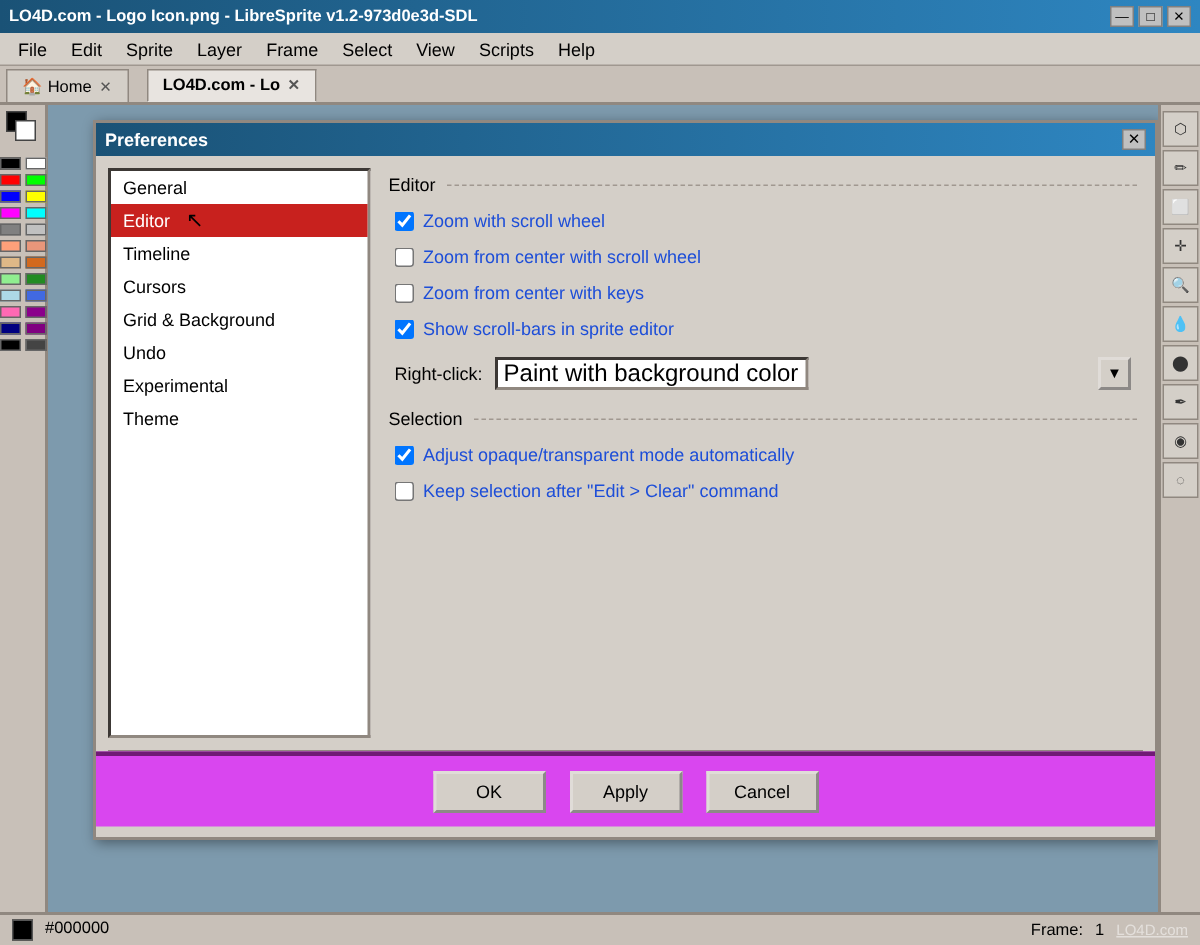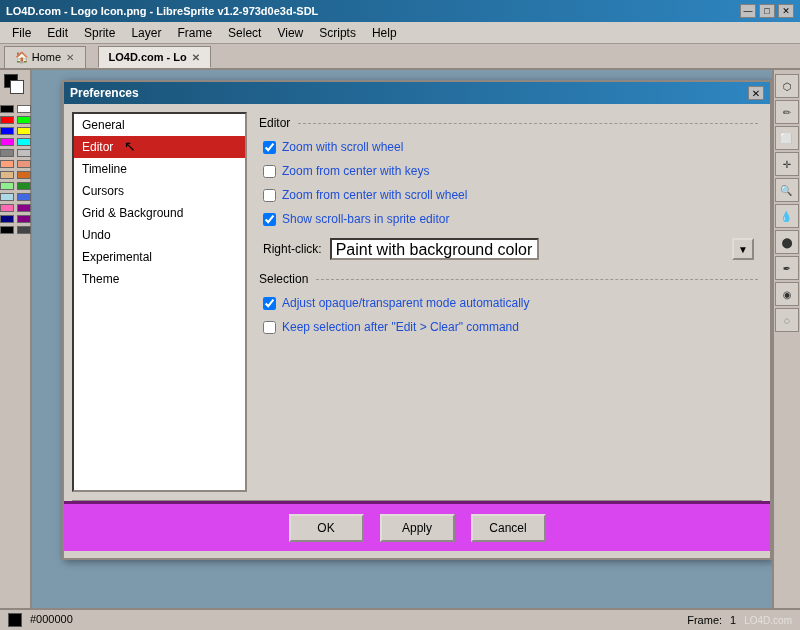--- a/index.html
+++ b/index.html
@@ -354,20 +354,21 @@
     }
     .status-right {
       display: flex;
       align-items: center;
       gap: 8px;
     }
     .watermark {
       opacity: 0.5;
       font-size: 10px;
       color: #fff;
+      text-decoration: underline;
     }
 
     
     .cursor-shown {
       position: relative;
     }
     .cursor-shown::after {
       content: '↖';
       position: absolute;
       left: 50px;
@@ -502,27 +503,27 @@
                 <span>Editor</span>
                 <div class="section-dash-line"></div>
               </div>
 
               <div class="checkbox-row">
                 <input type="checkbox" class="checkbox-input" id="zoom_scroll" checked="" style="">
                 <label class="checkbox-label" for="zoom_scroll">Zoom with scroll wheel</label>
               </div>
 
               <div class="checkbox-row">
+                <input type="checkbox" class="checkbox-input" id="zoom_center_scroll" style="">
+                <label class="checkbox-label" for="zoom_center_scroll">Zoom from center with scroll wheel</label>
+              </div>
+
+              <div class="checkbox-row">
                 <input type="checkbox" class="checkbox-input" id="zoom_center_keys" style="">
                 <label class="checkbox-label" for="zoom_center_keys">Zoom from center with keys</label>
-              </div>
-
-              <div class="checkbox-row">
-                <input type="checkbox" class="checkbox-input" id="zoom_center_scroll" style="">
-                <label class="checkbox-label" for="zoom_center_scroll">Zoom from center with scroll wheel</label>
               </div>
 
               <div class="checkbox-row">
                 <input type="checkbox" class="checkbox-input" id="show_scrollbars" checked="" style="">
                 <label class="checkbox-label" for="show_scrollbars">Show scroll-bars in sprite editor</label>
               </div>
 
               <div class="rightclick-row">
                 <span class="rightclick-label">Right-click:</span>
                 <div class="select-wrapper">

